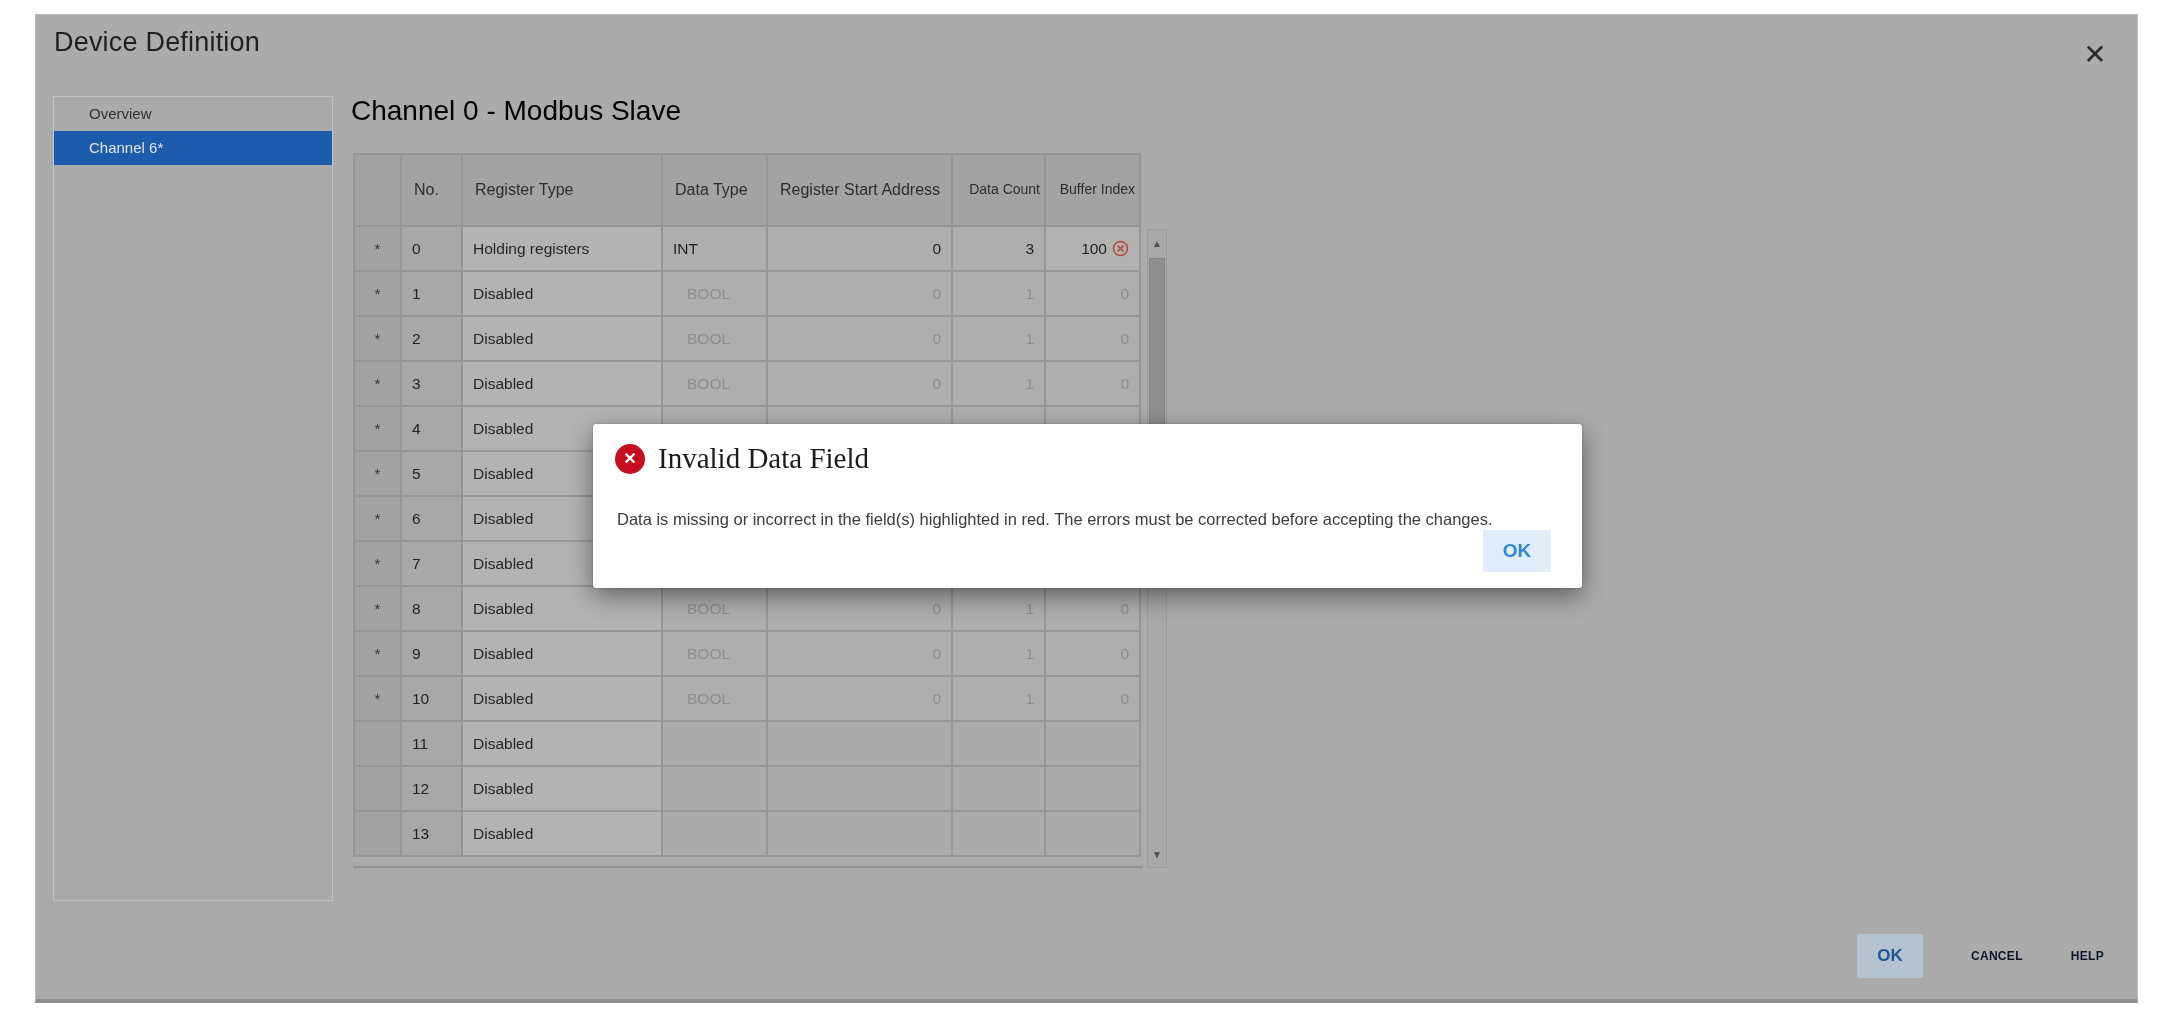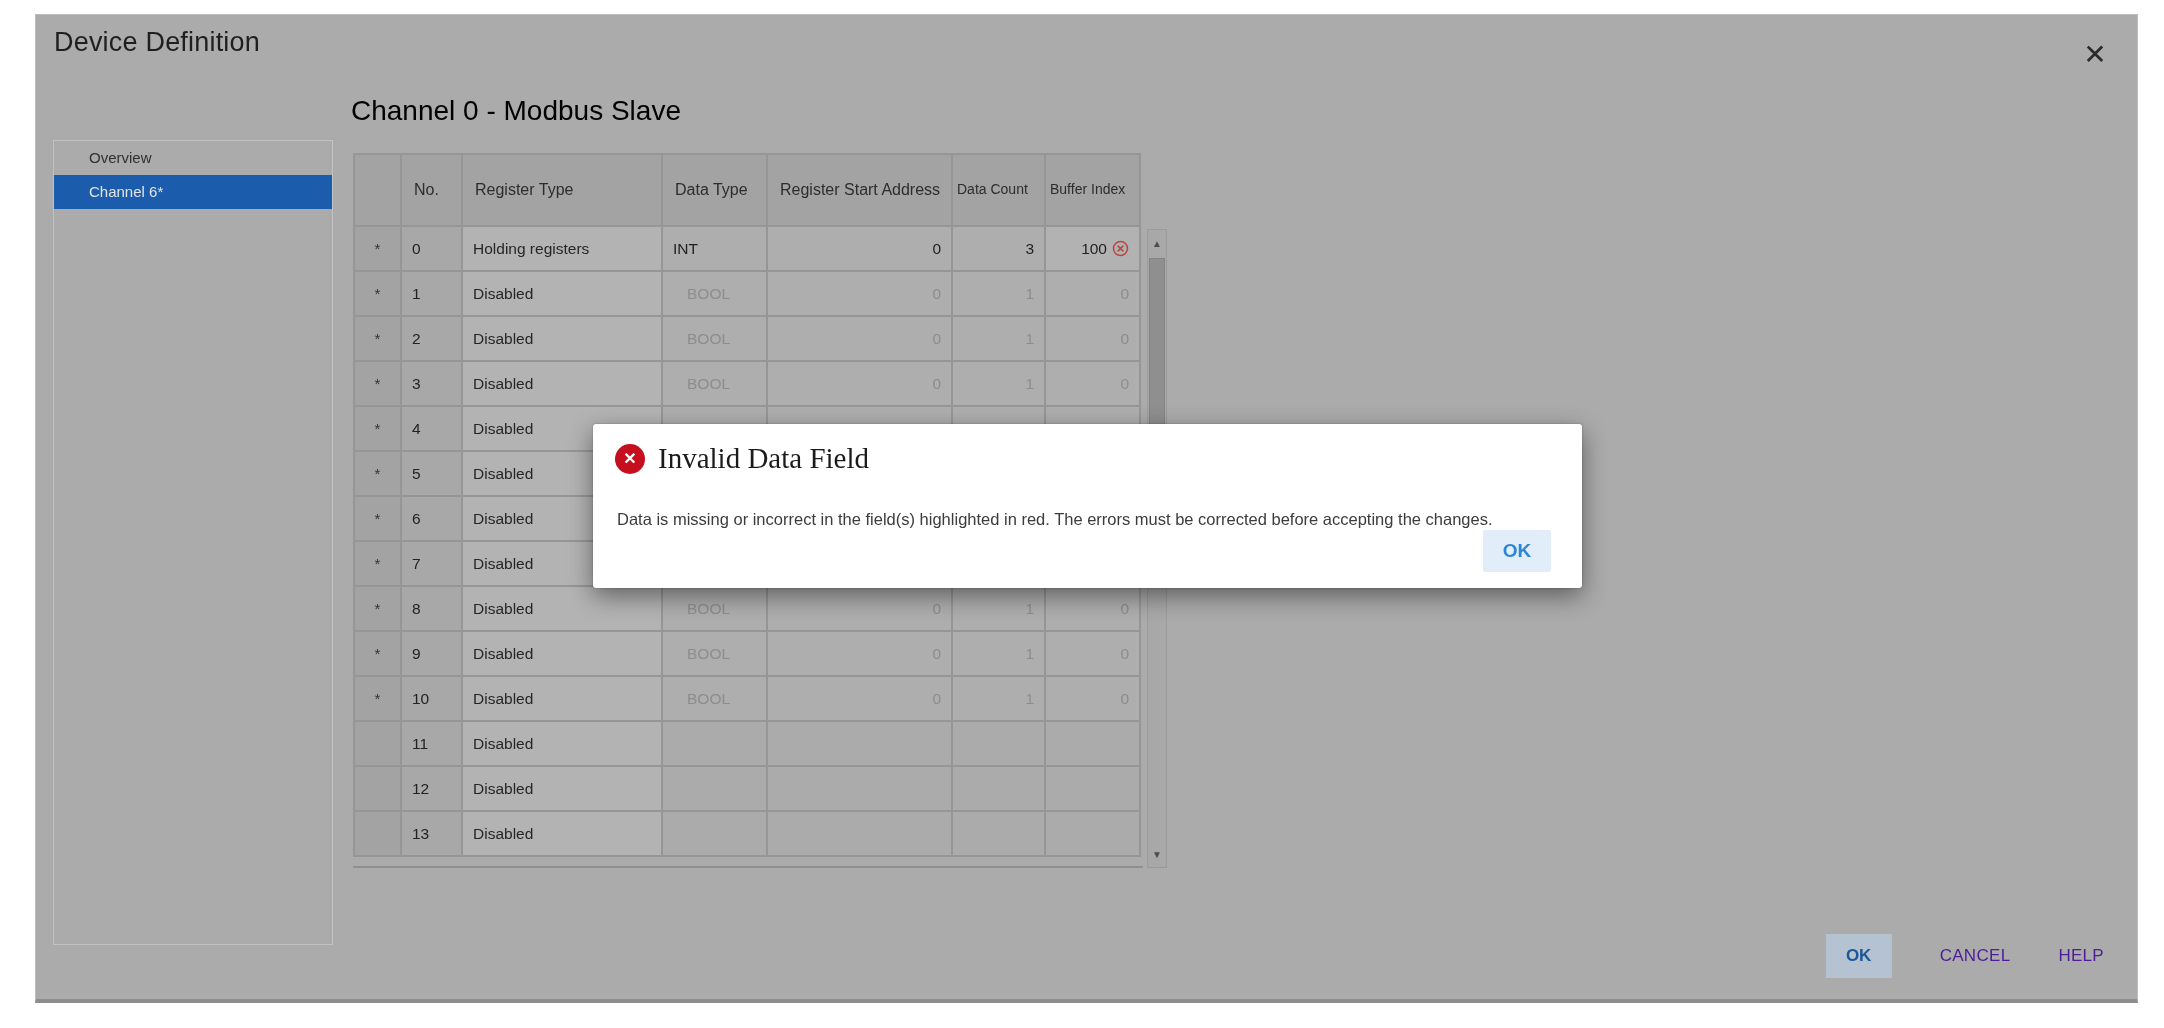--- a/index.html
+++ b/index.html
@@ -10,35 +10,35 @@
   
   #dialog { position:absolute; left:35px; top:14px; width:2103px; height:989px;
             background:#ababab; border:1px solid #bdbdbd; border-bottom:4px solid #8e8e8e; }
 
   .win-title { position:absolute; left:18px; top:12px; font-size:27px; color:#1f1f1f; letter-spacing:.2px; }
   .close-x { position:absolute; right:24px; top:22px; width:36px; height:36px; font-size:28px; color:#2b2b2b;
              display:flex; align-items:center; justify-content:center; cursor:pointer; line-height:1; }
 
   
   #sidebar { position:absolute; left:17px; top:81px; width:280px; height:805px;
-             border:1px solid #c2c2c2; background:#ababab;margin-top:44px; }
+             border:1px solid #c2c2c2; background:#ababab; }
   .side-item { height:34px; line-height:34px; padding-left:35px; font-size:15px; color:#303030; cursor:pointer;
                white-space:nowrap; overflow:hidden; }
   .side-item.selected { background:#1c5cad; color:#e4e4e4; }
 
   
   .pane-heading { position:absolute; left:315px; top:80px; font-size:28px; color:#000000; }
 
   #table-clip { position:absolute; left:317px; top:138px; width:790px; height:715px; overflow:hidden;
                 border-bottom:2px solid #8f8f8f; }
   table.grid { border-collapse:collapse; table-layout:fixed; width:786px; }
   .grid th, .grid td { border:2px solid #969696; overflow:hidden; white-space:nowrap; vertical-align:middle; }
   .grid th { height:72px; background:#a3a3a3; color:#2d2d2d; font-weight:400; font-size:16px;
              text-align:left; padding:0 12px; }
-  .grid th.small { font-size:14px; text-align:left; padding:0 4px; line-height:1.25; }
+  .grid th.small { font-size:14px; text-align:right; padding:0 4px; line-height:1.25; }
   .grid td { height:45px; font-size:15.5px; padding:0 10px; }
   td.corner { background:#a3a3a3; text-align:center; color:#333; font-size:15px; padding:0; }
   td.no   { background:#a8a8a8; color:#222; }
   td.rtype{ background:#b3b3b3; color:#262626; }
   td.cell { background:#aeaeae; color:#1f1f1f; }
   td.num  { text-align:right; }
   td.dis  { color:#8d8d8d;padding-left:24px; }
   td.empty{ background:#abababa8; background:#ababab; }
   td.err-cell { background:#b2b2b2; }
   .buf-flex { display:flex; align-items:flex-start; justify-content:flex-end; gap:5px; }
@@ -50,21 +50,21 @@
   .sb-arrow { position:absolute; left:0; width:18px; height:24px; display:flex; align-items:center;
               justify-content:center; font-size:10px; color:#4c4c4c; cursor:pointer; }
   .sb-up { top:1px; } .sb-down { bottom:1px; }
   .sb-thumb { position:absolute; left:1px; width:16px; top:28px; height:329px; background:#8f8f8f;
               border:1px solid #858585; cursor:pointer; }
 
   
   #footer { position:absolute; right:33px; top:919px; height:44px; display:flex; align-items:center; gap:48px; }
   .btn-ok { width:66px; height:44px; background:#b5c2d2; color:#1d5796; font-size:17px; font-weight:bold;
             display:flex; align-items:center; justify-content:center; cursor:pointer; }
-  .btn-flat { color:#4c1d95; font-size:17px; font-weight:normal; cursor:pointer; letter-spacing:.3px; }
+  .btn-flat { color:#0f172a; font-size:12px; font-weight:bold; cursor:pointer; letter-spacing:.3px; }
 
   
   #modal { position:absolute; left:593px; top:424px; width:989px; height:164px; background:#ffffff;
            border-radius:3px; box-shadow:0 8px 24px rgba(0,0,0,.45), 0 0 2px rgba(0,0,0,.3); }
   .modal-head { position:absolute; left:22px; top:18px; display:flex; align-items:center; gap:13px; }
   .modal-err-icon { width:30px; height:30px; border-radius:50%; background:#c50f1f; color:#ffffff;
                     display:flex; align-items:center; justify-content:center; font-size:16px; font-weight:bold; }
   .modal-title { font-size:29px; color:#1b1b1b;font-family:Liberation Serif, serif; }
   .modal-msg { position:absolute; left:24px; top:74px; font-size:16.5px; color:#3c3c3c;margin-top:12px; }
   .modal-ok { position:absolute; right:31px; top:106px; width:68px; height:42px; background:#e1eef9;

